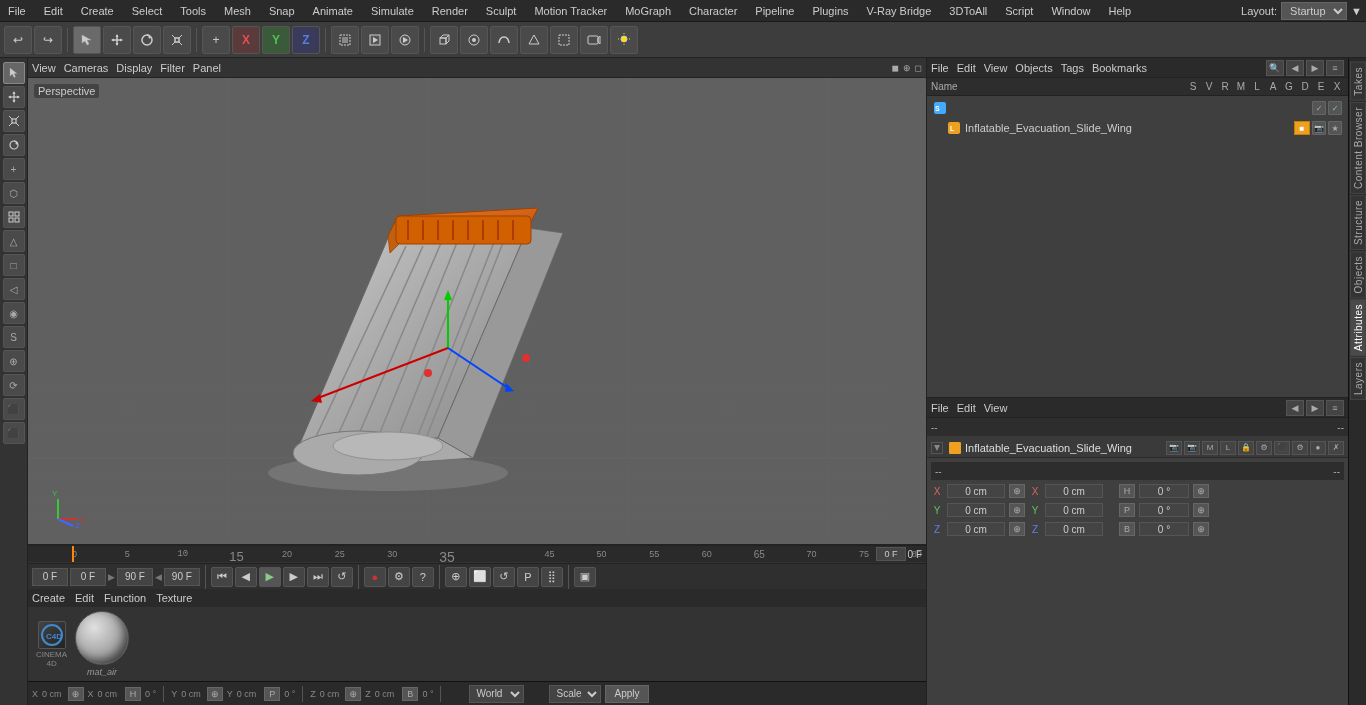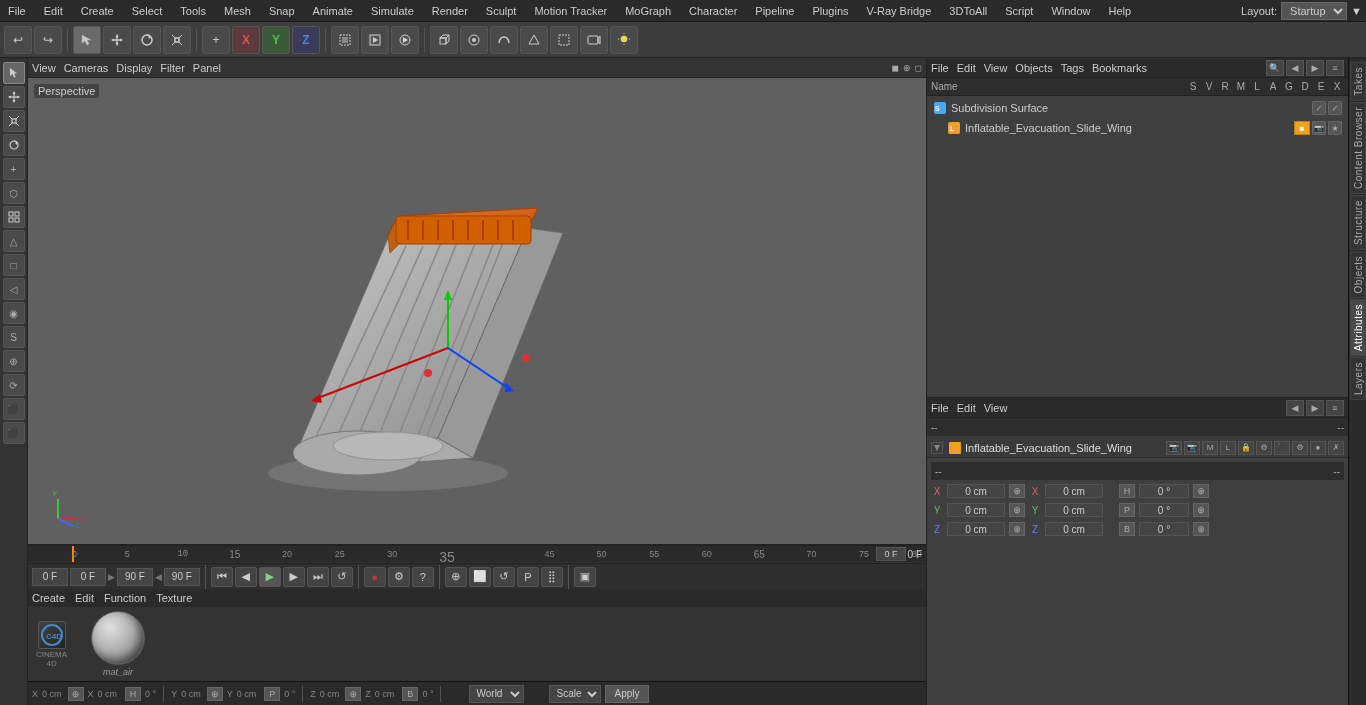--- a/index.html
+++ b/index.html
@@ -815,21 +815,21 @@
         <div class="grid-spacing-label">Grid Spacing : 1000 cm</div>
       </div>
     </div>
 
     <div style="height:18px; background:#2a2a2a; border-top:1px solid #222; border-bottom:1px solid #333; display:flex; align-items:center; padding:0 44px; overflow:hidden; position:relative;">
       <div style="position:absolute; left:44px; right:4px; top:0; bottom:0; display:flex; align-items:center;">
         <div style="position:relative; width:100%; height:100%;">
           <span style="position:absolute; left:0%; font-size:9px; color:#888; top:3px;">0</span>
           <span style="position:absolute; left:6.2%; font-size:9px; color:#888; top:3px;">5</span>
           <span style="position:absolute; left:12.4%; font-size:9px; color:#888; top:3px;font-family:Liberation Mono, monospace;">10</span>
-          <span style="position:absolute; left:18.5%; font-size:10px; color:#888; top:3px;">15</span>
+          <span style="position:absolute; left:18.5%; font-size:13px; color:#888; top:3px;">15</span>
           <span style="position:absolute; left:24.7%; font-size:9px; color:#888; top:3px;">20</span>
           <span style="position:absolute; left:30.9%; font-size:9px; color:#888; top:3px;">25</span>
           <span style="position:absolute; left:37.1%; font-size:9px; color:#888; top:3px;">30</span>
           <span style="position:absolute; left:43.2%; font-size:14px; color:#888; top:3px;">35</span>
           <span style="position:absolute; left:49.4%; font-size:14px; color:#888; top:3px;margin-top:24px;">40</span>
           <span style="position:absolute; left:55.6%; font-size:9px; color:#888; top:3px;">45</span>
           <span style="position:absolute; left:61.7%; font-size:9px; color:#888; top:3px;">50</span>
           <span style="position:absolute; left:67.9%; font-size:9px; color:#888; top:3px;">55</span>
           <span style="position:absolute; left:74.1%; font-size:9px; color:#888; top:3px;">60</span>
           <span style="position:absolute; left:80.2%; font-size:10px; color:#888; top:3px;">65</span>
@@ -883,21 +883,21 @@
 
       <div class="material-header">
         <span>Create</span>
         <span>Edit</span>
         <span>Function</span>
         <span>Texture</span>
       </div>
 
       <div style="display:flex; align-items:center; padding:6px 8px; gap:8px; background:#333; height:74px;">
 
-        <div style="display:flex; flex-direction:column; align-items:center; margin-right:16px;">
+        <div style="display:flex; flex-direction:column; align-items:center; margin-right:0;">
           <div style="width:28px; height:28px; background:linear-gradient(135deg,#444,#222); border:1px solid #555; border-radius:2px; display:flex; align-items:center; justify-content:center;">
             <svg width="24" height="24" viewBox="0 0 24 24" xmlns="http://www.w3.org/2000/svg">
               <circle cx="12" cy="12" r="10" fill="none" stroke="#4488cc" stroke-width="2"></circle>
               <text x="6" y="16" fill="#4488cc" font-size="8" font-weight="bold">C4D</text>
             </svg>
           </div>
           <div style="font-size:8px; color:#888; margin-top:1px;">CINEMA</div>
           <div style="font-size:8px; color:#888;">4D</div>
         </div>
 
@@ -988,21 +988,20 @@
         </div>
       </div>
 
       <div class="obj-manager-content">
 
         <div class="obj-row" style="padding-left:4px;">
           <svg width="14" height="14" viewBox="0 0 14 14">
             <rect x="1" y="1" width="12" height="12" rx="2" fill="#44aaff"></rect>
             <text x="2" y="10" fill="white" font-size="7" font-weight="bold">S</text>
           </svg>
-          <span class="obj-name">Subdivision Surface</span>
           <div class="obj-toggles">
 
             <div class="obj-toggle" style="background:#555;">✓</div>
             <div class="obj-toggle" style="background:#555; color:#88cc88;">✓</div>
           </div>
         </div>
 
         <div class="obj-row" style="padding-left:18px;">
           <svg width="14" height="14" viewBox="0 0 14 14">
             <rect x="1" y="1" width="12" height="12" rx="2" fill="#f0a020"></rect>

